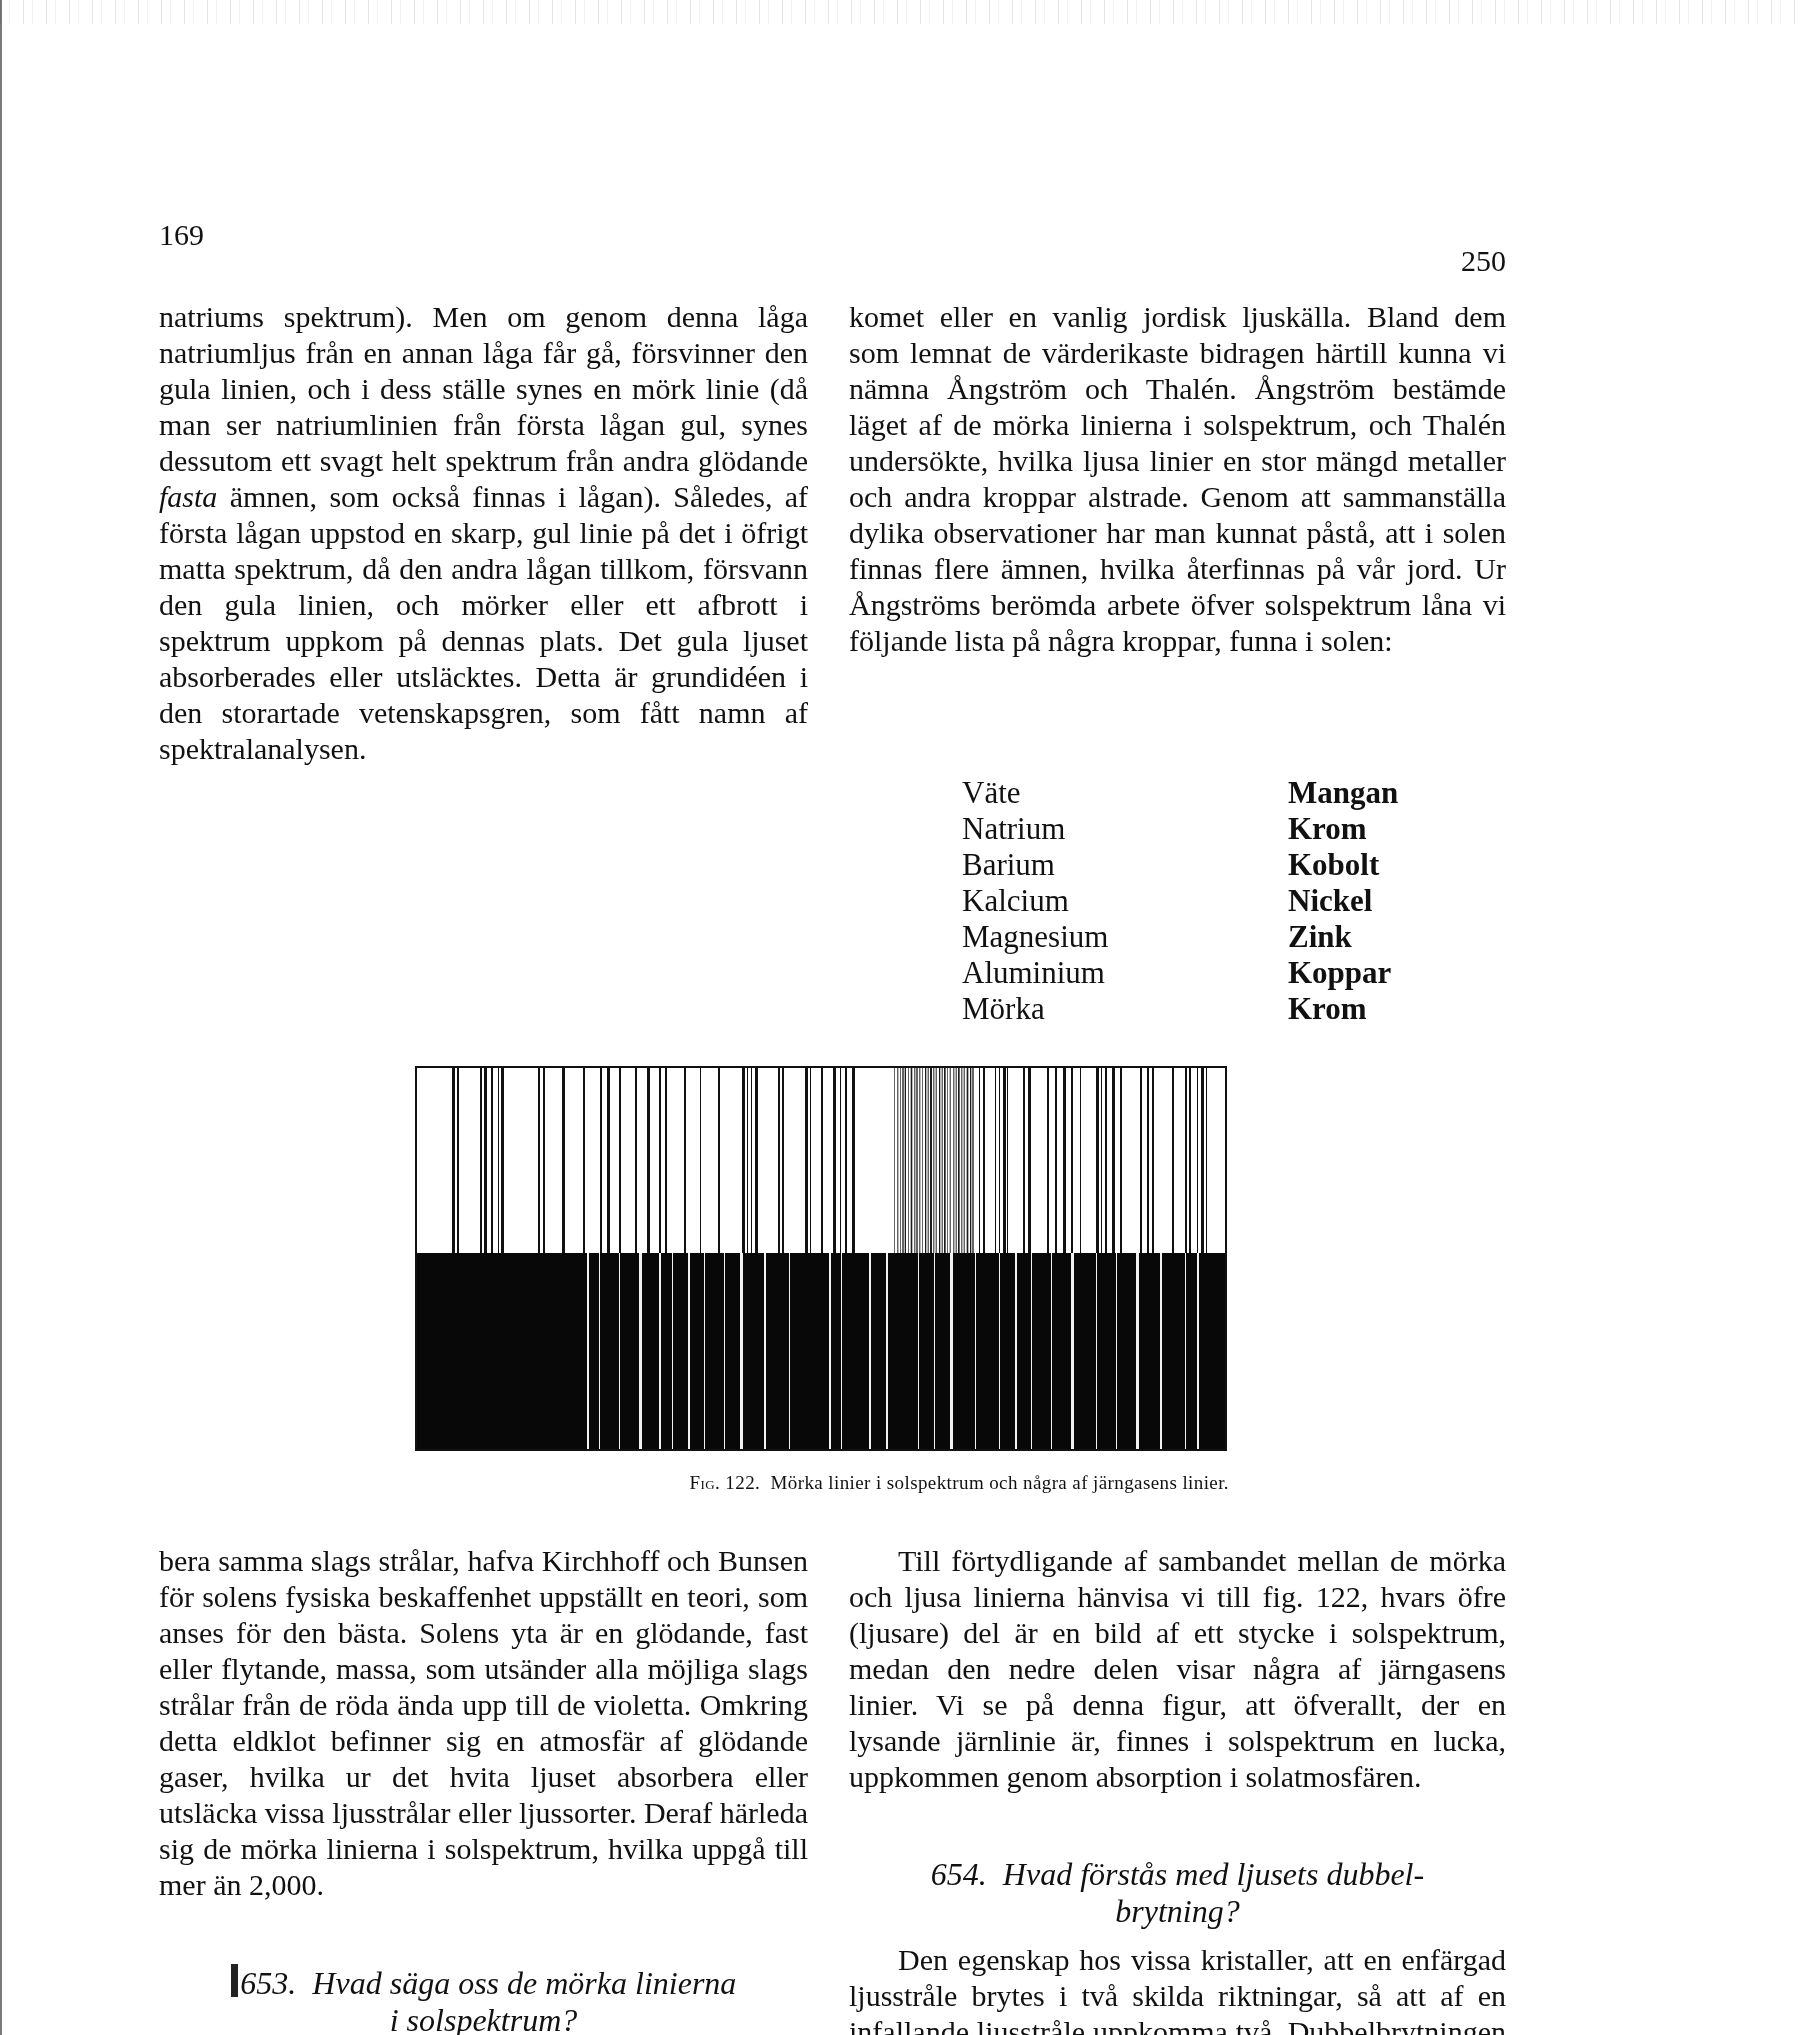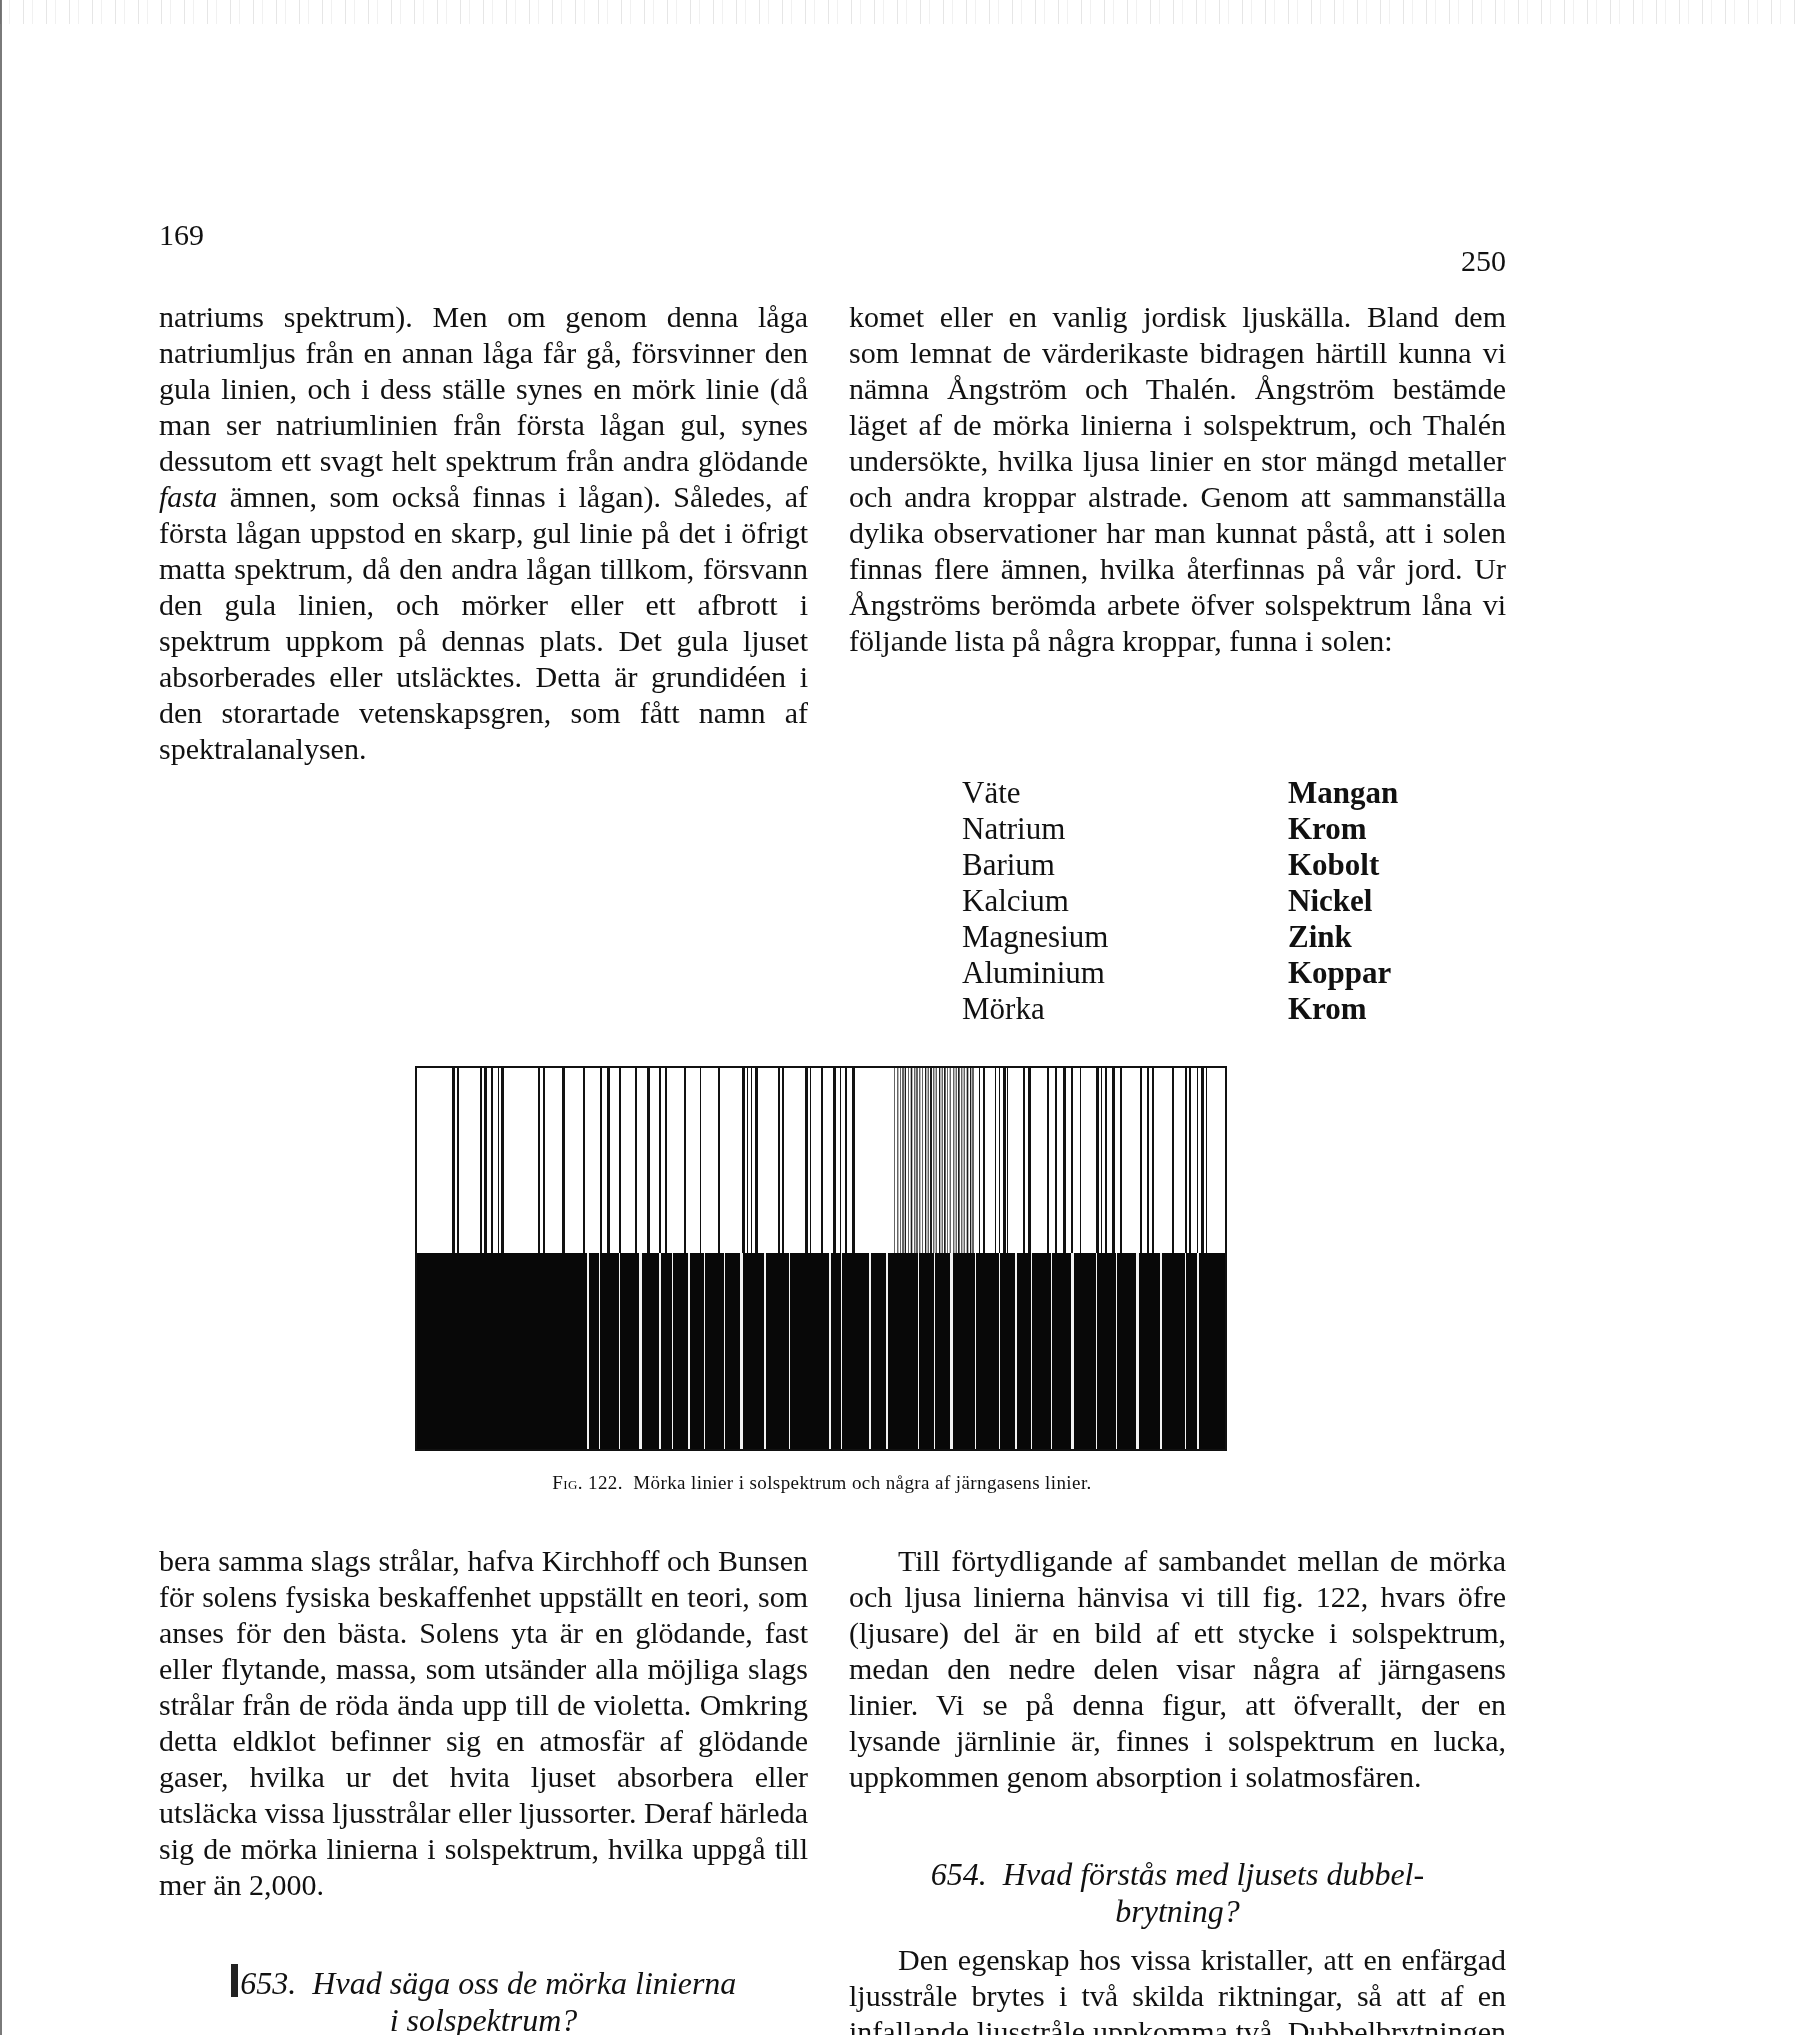--- a/index.html
+++ b/index.html
@@ -25,21 +25,21 @@
   .elements .ecol { position:absolute; top:0;margin-left:44px; }
   .elements .ecol.a { left:0; }
   .elements .ecol.b { left:326px;font-weight:bold; }
   .elements .ecol div { white-space:nowrap; }
 
   .figure { position:absolute; left:415px; top:1066px; width:812px; height:385px; border:2.8px solid #111; box-sizing:border-box; background:#fff; overflow:hidden; }
   .fig-upper { position:absolute; left:0; top:0; width:100%; height:185px; background:#fff; }
   .fig-lower { position:absolute; left:0; top:185px; width:100%; height:199px; background:#080808; }
   .fig-line { position:absolute; top:0; bottom:0; background:#111; }
   .fig-lower .fig-line { background:#f2f2f2; }
-  .fig-caption { position:absolute; left:415px; top:1472px; width:814px; text-align:center; font-family:"Liberation Serif",serif; font-size:19px; letter-spacing:0.4px; }
+  .fig-caption { position:absolute; left:415px; top:1472px; width:814px; text-align:right; font-family:"Liberation Serif",serif; font-size:19px; letter-spacing:0.4px; }
   .fig-caption .fig-label { font-variant:small-caps; }
 
   .heading { font-style:italic; text-align:center; font-size:32px; line-height:37px; margin:0; }
   .heading .num { font-style:italic; }
   .section-marker { display:inline-block; width:7.3px; height:33px; background:#222; vertical-align:-3.3px; margin-right:2.4px; }
 </style>
 </head>
 <body>
 
 <div class="scan-noise-top"></div>

